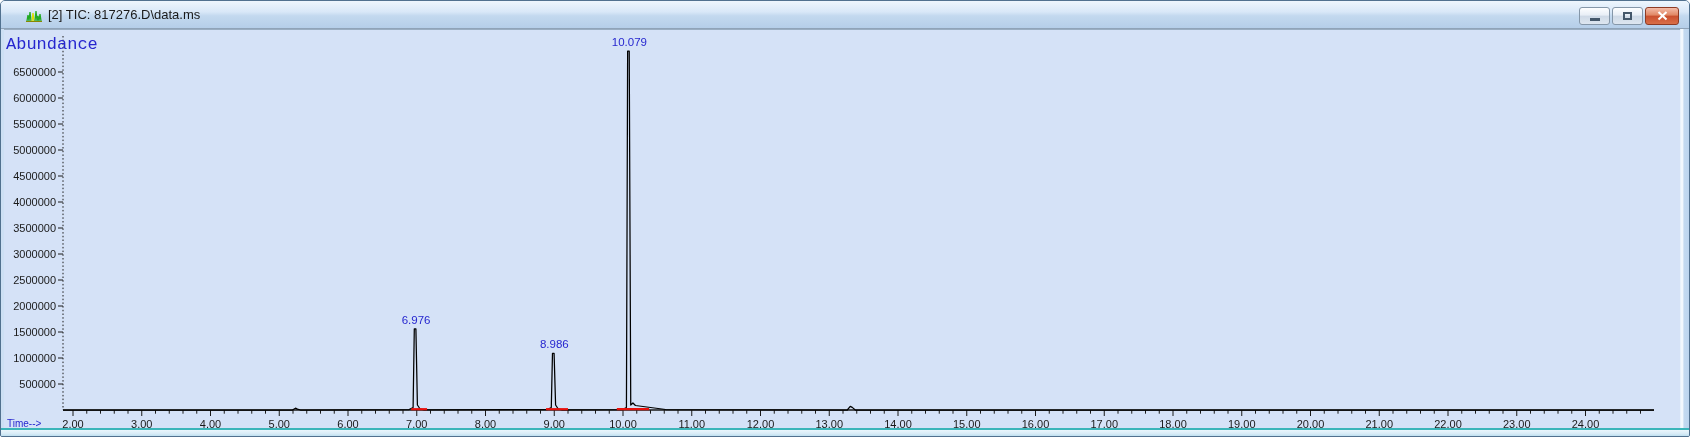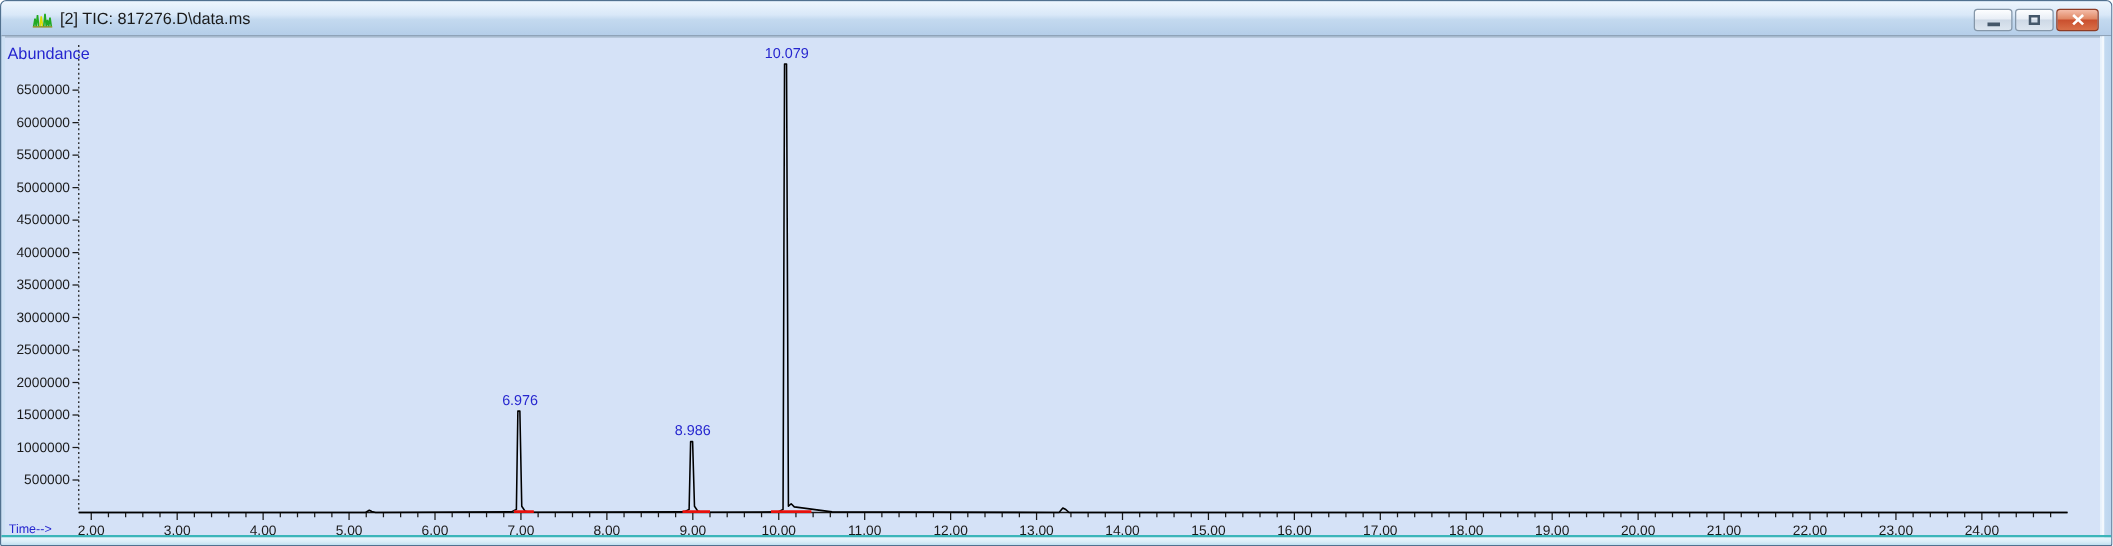--- a/index.html
+++ b/index.html
@@ -19,21 +19,21 @@
   .glyph-min{display:block;width:10px;height:3px;background:#44576a;margin-top:6px;}
   .glyph-res{display:block;width:9px;height:8px;border:2px solid #44576a;box-sizing:border-box;background:transparent;}
   .content{position:absolute;left:3px;top:28px;width:1678px;height:402px;background:#d5e2f7;
            border-top:1px solid #9aaec2;box-sizing:border-box;}
   .right-border{position:absolute;right:0;top:28px;width:9px;height:402px;
            background:linear-gradient(90deg,#f2f8fd 0%,#f2f8fd 25%,#c3daf0 35%,#bcd5ee 100%);
            border-left:1px solid #e8f2fb;box-sizing:border-box;}
   .bottom-teal{position:absolute;left:0;bottom:6px;width:100%;height:2px;background:#3bb5b9;}
   .bottom-strip{position:absolute;left:0;bottom:0;width:100%;height:6px;
            background:linear-gradient(180deg,#eaf6fc 0%,#d8ecf7 60%,#bfe0f0 100%);}
-  .ylabel{position:absolute;left:2px;top:5px;font-size:13px;color:#2626cf;}
+  .ylabel{position:absolute;left:2px;top:5px;font-size:17px;color:#2626cf;font-family:Liberation Mono, monospace;}
   .xlabel{position:absolute;left:3px;top:388px;font-size:10px;color:#2626cf;}
   #chart-svg{position:absolute;left:0;top:0;}
 </style>
 </head>
 <body>
 
 <div class="window">
 
   <div class="titlebar">
     <span class="app-icon">

